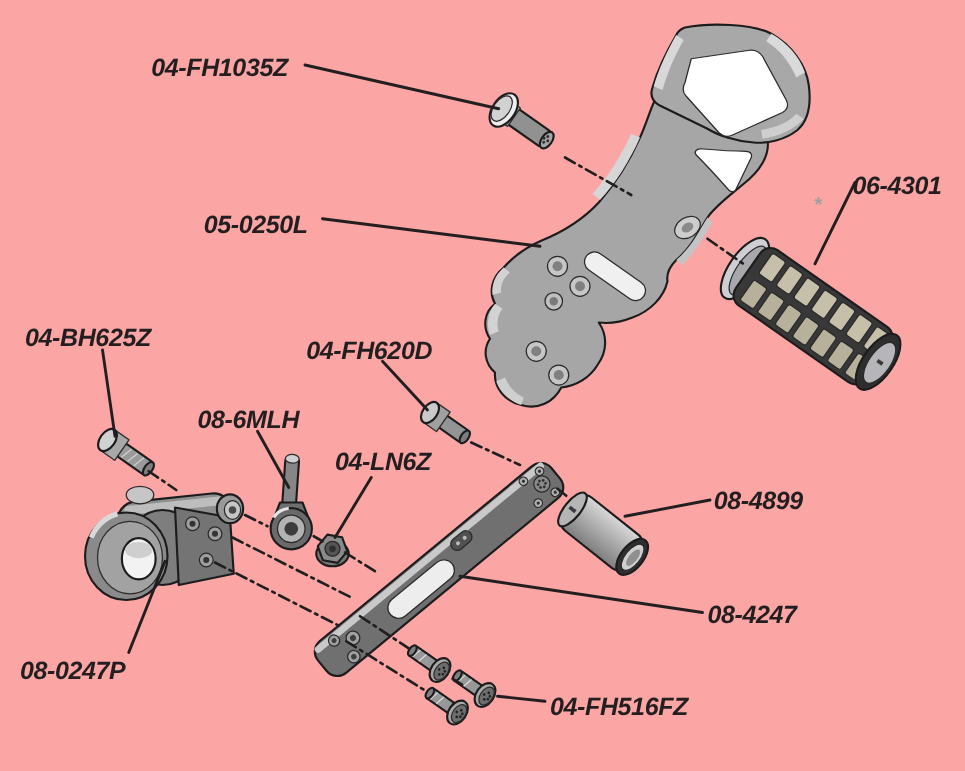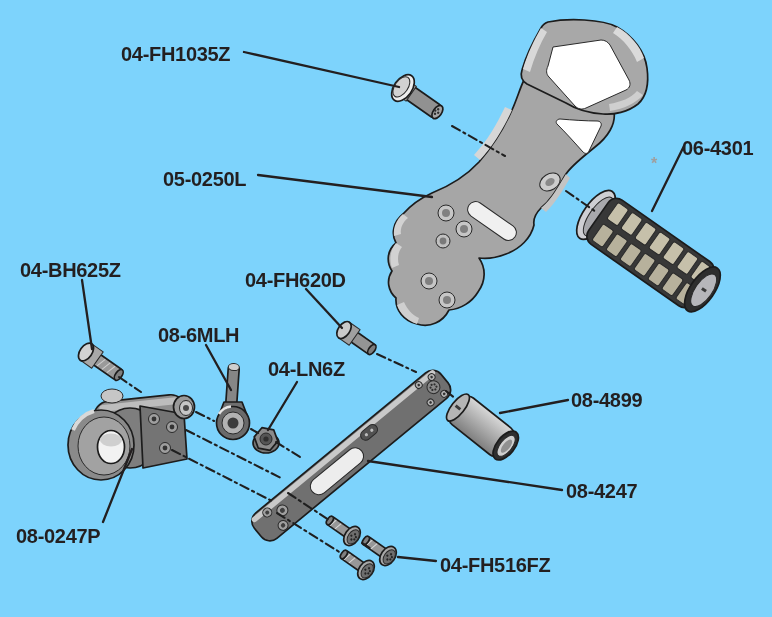--- a/index.html
+++ b/index.html
@@ -1,21 +1,22 @@
 <!DOCTYPE html>
 <html><head>
 <meta charset="utf-8">
 <style>
   html,body{margin:0;padding:0;background:#ffffff;}
   .stage{
     position:relative;
     width:772px;height:617px;
-    background:#7dd3fc;
+    background:#fca5a5;
     font-family:"Liberation Sans", sans-serif;
     overflow:hidden;
+    font-style:italic;
   }
   svg{display:block;}
   text.part-label{
     font-family:"Liberation Sans", sans-serif;
     font-weight:700;
     font-size:20px;
     fill:#231f20;
     letter-spacing:-0.3px;
   }
   text.footnote{

